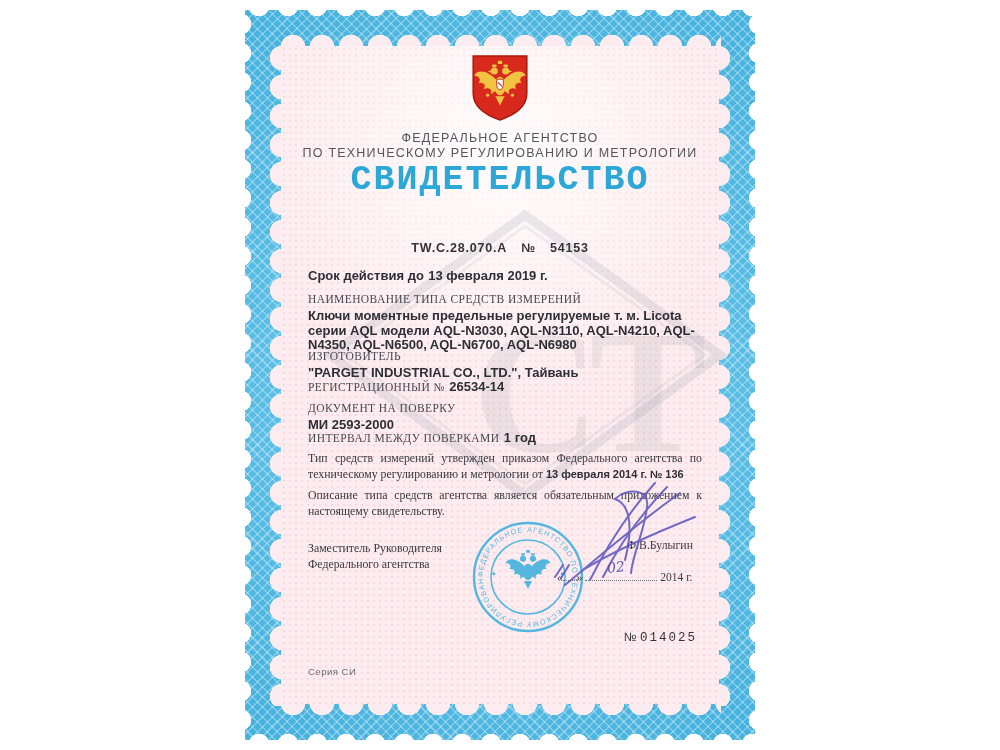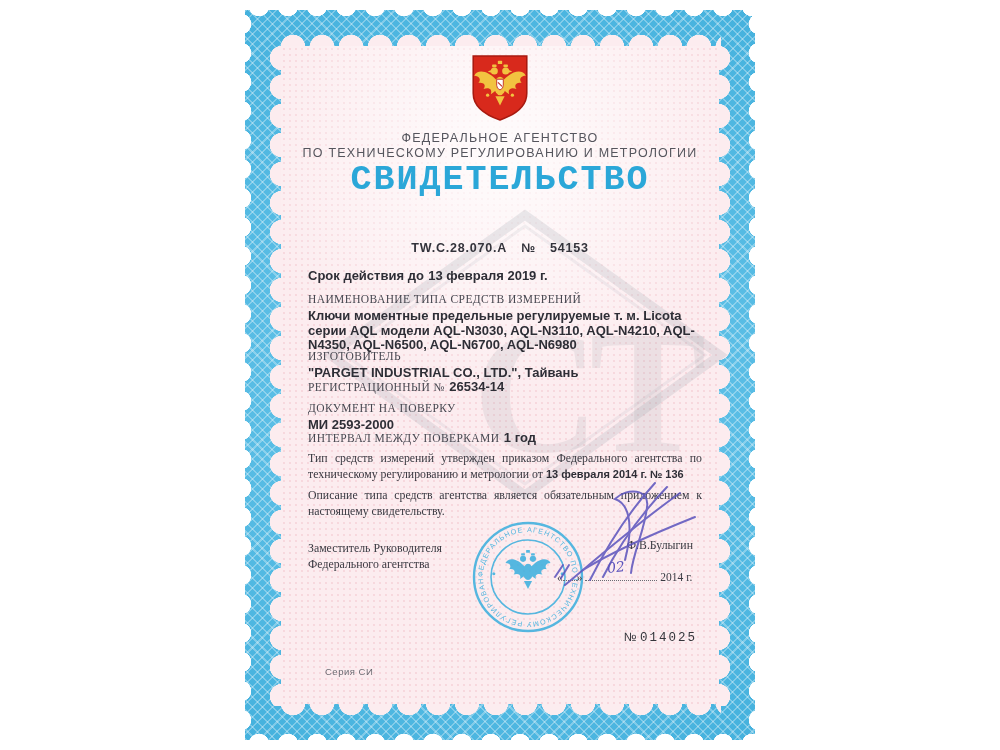--- a/index.html
+++ b/index.html
@@ -88,21 +88,21 @@
   .f-sign{top:531px;font-family:"Liberation Serif",serif;font-size:11.8px;line-height:15.5px;
     color:#3a3a42;}
   .f-name{top:528px;left:auto;right:62px;width:auto;font-family:"Liberation Serif",serif;
     font-size:11.8px;color:#3a3a42;}
   .f-date{top:560px;left:312px;width:160px;font-family:"Liberation Serif",serif;font-size:11.5px;
     color:#3a3a42;z-index:6;}
   .dots{display:inline-block;border-bottom:1.3px dotted #6a6a72;height:10px;}
   .d1{width:14px;} .d2{width:72px;position:relative;}
   .hand{position:absolute;left:22px;top:-11px;font-family:"DejaVu Serif",serif;
     font-style:italic;font-size:14px;color:#5b53bd;transform:rotate(-7deg);}
-  .f-series{top:656px;left:80px;font-size:9.5px;color:#6b6b72;letter-spacing:.5px;}
+  .f-series{top:656px;left:63px;font-size:9.5px;color:#6b6b72;letter-spacing:.5px;}
   .f-blank-no{top:620px;left:auto;right:58px;font-size:12px;color:#35353b;}
   .f-blank-no .digits{font-family:"Liberation Mono","DejaVu Sans Mono",monospace;
     letter-spacing:2px;font-size:12.5px;}
 
   .stamp{left:218px;top:502px;width:130px;height:130px;opacity:.88;z-index:5;}
   .signature{left:250px;top:455px;width:220px;height:140px;z-index:7;}
 </style>
 </head>
 <body>
 

